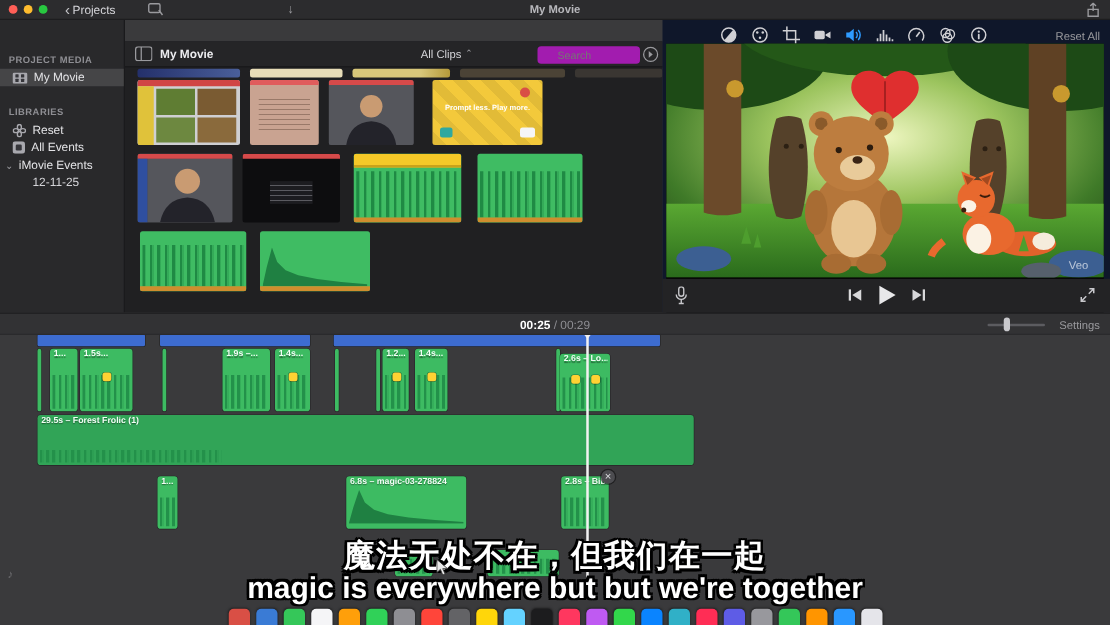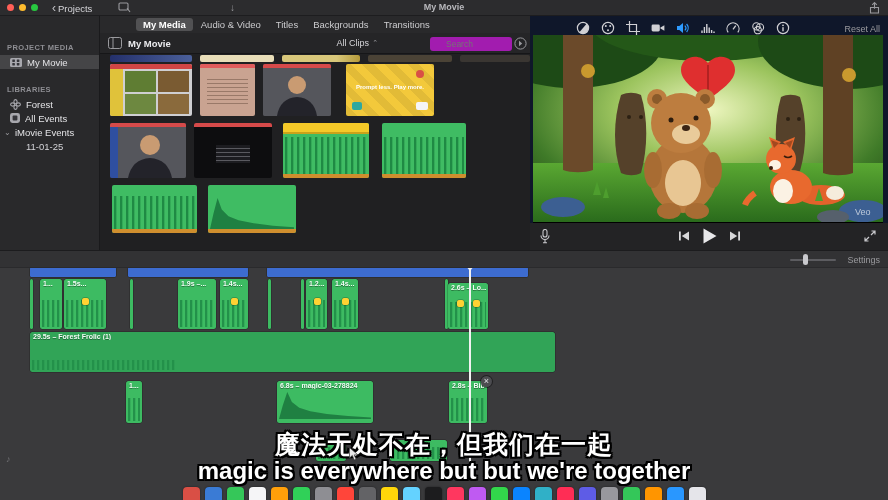--- a/index.html
+++ b/index.html
@@ -121,27 +121,20 @@
     <span class="tb-ico" style="left:230px;font-size:10px">↓</span>
     <div class="wtitle">My Movie</div>
     <span class="tb-ico" style="left:869px">
       <svg width="11" height="12" viewBox="0 0 11 12">
           <path d="M1.5 5.5h8v5.5h-8z" fill="none" stroke="#9a9a9e" stroke-width="1.1"></path>
           <path d="M5.5 0.8v6M3.2 2.8L5.5 0.6l2.3 2.2" fill="none" stroke="#9a9a9e" stroke-width="1.1"></path>
         </svg>
     </span>
   </div>
 
-  <div class="tabbar">
-      <div class="tab active">My Media</div>
-      <div class="tab">Audio &amp; Video</div>
-      <div class="tab">Titles</div>
-      <div class="tab">Backgrounds</div>
-      <div class="tab">Transitions</div>
-    </div>
 
   <div class="sidebar">
     <div class="sb-header">PROJECT MEDIA</div>
     <div id="sb-project">
         <div class="sb-item selected">
           <span>
             <svg width="12" height="9" viewBox="0 0 12 9">
               <rect width="12" height="9" rx="1.5" fill="#a8a8ae"></rect>
               <rect x="2.3" y="1.4" width="2.6" height="2.5" rx=".4" fill="#35353a"></rect>
               <rect x="6.8" y="1.4" width="2.6" height="2.5" rx=".4" fill="#35353a"></rect>
@@ -158,37 +151,37 @@
           <span>
             <svg width="11" height="11" viewBox="0 0 11 11">
               <g fill="none" stroke="#a8a8ae" stroke-width="1.1">
                 <ellipse cx="5.5" cy="2.7" rx="1.6" ry="2.1"></ellipse>
                 <ellipse cx="5.5" cy="8.3" rx="1.6" ry="2.1"></ellipse>
                 <ellipse cx="2.7" cy="5.5" rx="2.1" ry="1.6"></ellipse>
                 <ellipse cx="8.3" cy="5.5" rx="2.1" ry="1.6"></ellipse>
               </g>
             </svg>
           </span>
-          <span>Forest</span>
+          <span>Reset</span>
         </div>
         <div class="sb-item">
           <span>
             <svg width="10" height="10" viewBox="0 0 10 10">
               <rect width="10" height="10" rx="2.4" fill="#a8a8ae"></rect>
               <rect x="2.6" y="2.6" width="4.8" height="4.8" rx="1" fill="#35353a"></rect>
             </svg>
           </span>
           <span>All Events</span>
         </div>
         <div class="sb-item">
           <span class="chv">⌄</span>
           <span>iMovie Events</span>
         </div>
         <div class="sb-item indent">
-          <span>11-01-25</span>
+          <span>12-11-25</span>
         </div>
       </div>
   </div>
 
   <div class="media">
     <div class="media-head">
       <span class="mh-toggle">
         <svg width="14" height="12" viewBox="0 0 14 12">
             <rect x="0.5" y="0.5" width="13" height="11" rx="2" fill="none" stroke="#9a9a9e"></rect>
             <line x1="5" y1="0.5" x2="5" y2="11.5" stroke="#9a9a9e"></line>
@@ -438,20 +431,25 @@
       </div>
       <span style="position:absolute;right:12px;top:7px">
         <svg width="12" height="12" viewBox="0 0 12 12">
             <path d="M7.5 1h3.5v3.5M11 1L7 5M4.5 11H1V7.5M1 11l4-4" fill="none" stroke="#c8c8cc" stroke-width="1.2"></path>
           </svg>
       </span>
     </div>
   </div>
 
   <div class="tl-head">
+    <div class="timecode">
+      <span class="cur">00:25</span>
+      <span> / </span>
+      <span>00:29</span>
+    </div>
     <div class="zoomslider">
       <div class="zoomknob"></div>
     </div>
     <span class="settings">Settings</span>
   </div>
 
   <div class="timeline-bg"></div>
   <div id="timeline-canvas">
       <div class="bluebar" style="left: 30px; top: 267px; width: 86px;"></div>
       <div class="bluebar" style="left: 128px; top: 267px; width: 120px;"></div>

